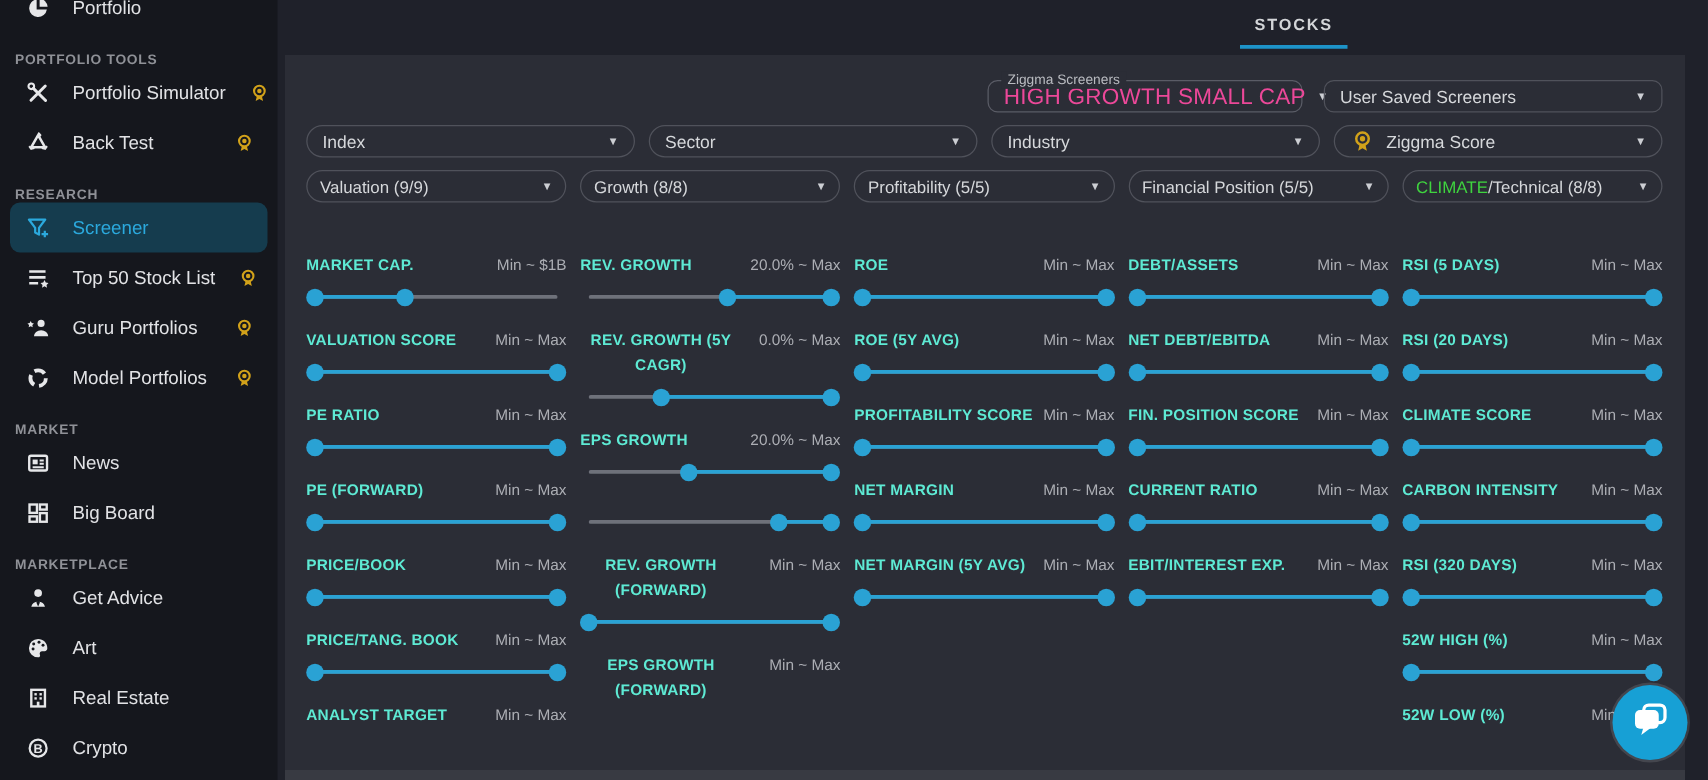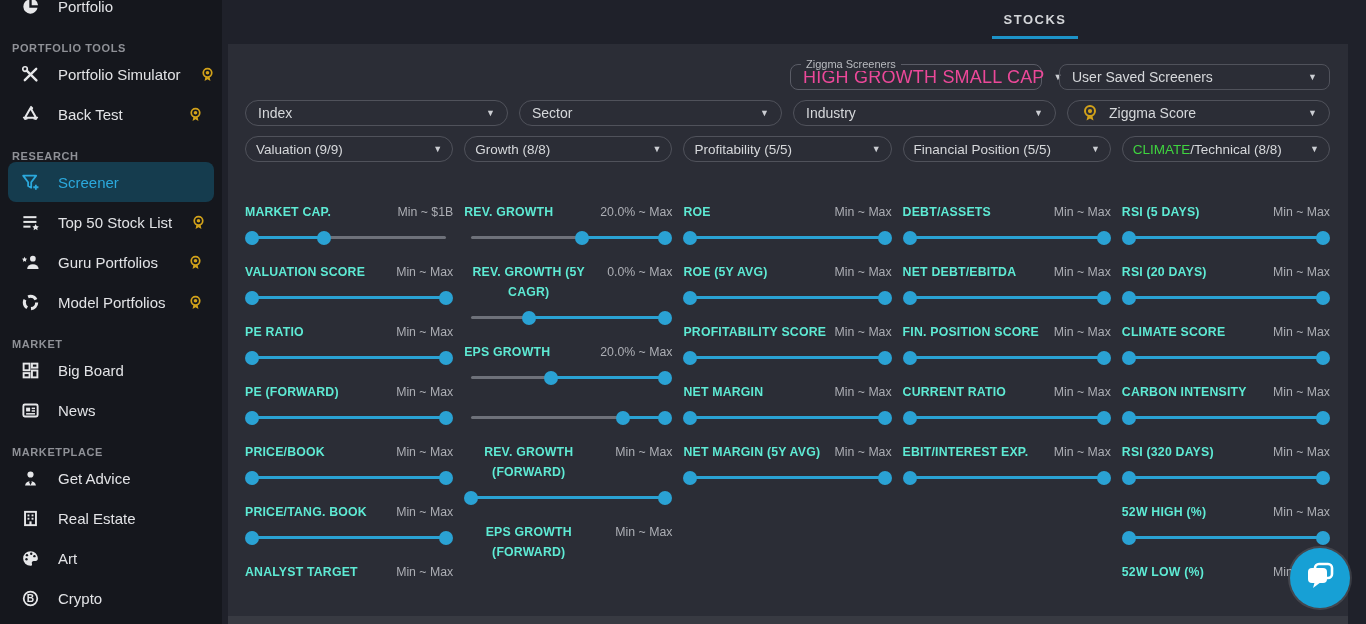--- a/index.html
+++ b/index.html
@@ -206,80 +206,80 @@
         <svg viewBox="0 0 16 16">
           <circle cx="8" cy="6.4" r="4" fill="none" stroke="currentColor" stroke-width="1.6"></circle>
           <circle cx="8" cy="6.4" r="1.7" fill="currentColor"></circle>
           <path d="M6.2 9.9 L5.2 14 L8 12.4 L10.8 14 L9.8 9.9 L8 10.8 Z" fill="currentColor"></path>
         </svg>
       </span>
     </div>
     <div class="side-header">MARKET</div>
     <div class="side-item">
       <span class="s-ico">
+        <svg viewBox="0 0 16 16">
+          <rect x="2" y="3" width="12" height="10" rx="1.2" fill="none" stroke="currentColor" stroke-width="1.6"></rect>
+          <rect x="4.3" y="5.6" width="3.4" height="3.2" fill="currentColor"></rect>
+          <line x1="9" y1="6.2" x2="11.8" y2="6.2" stroke="currentColor" stroke-width="1.3"></line>
+          <line x1="9" y1="8.4" x2="11.8" y2="8.4" stroke="currentColor" stroke-width="1.3"></line>
+          <line x1="4.3" y1="10.8" x2="11.8" y2="10.8" stroke="currentColor" stroke-width="1.3"></line>
+        </svg>
+      </span>
+      <span class="s-label">News</span>
+    </div>
+    <div class="side-item">
+      <span class="s-ico">
         <svg viewBox="0 0 16 16" fill="none" stroke="currentColor" stroke-width="1.6">
           <rect x="2.2" y="2.2" width="5" height="5.6"></rect>
           <rect x="9.2" y="2.2" width="4.6" height="3.4"></rect>
           <rect x="9.2" y="8" width="4.6" height="5.8"></rect>
           <rect x="2.2" y="10.2" width="5" height="3.6"></rect>
         </svg>
       </span>
       <span class="s-label">Big Board</span>
     </div>
-    <div class="side-item">
-      <span class="s-ico">
-        <svg viewBox="0 0 16 16">
-          <rect x="2" y="3" width="12" height="10" rx="1.2" fill="none" stroke="currentColor" stroke-width="1.6"></rect>
-          <rect x="4.3" y="5.6" width="3.4" height="3.2" fill="currentColor"></rect>
-          <line x1="9" y1="6.2" x2="11.8" y2="6.2" stroke="currentColor" stroke-width="1.3"></line>
-          <line x1="9" y1="8.4" x2="11.8" y2="8.4" stroke="currentColor" stroke-width="1.3"></line>
-          <line x1="4.3" y1="10.8" x2="11.8" y2="10.8" stroke="currentColor" stroke-width="1.3"></line>
-        </svg>
-      </span>
-      <span class="s-label">News</span>
-    </div>
     <div class="side-header">MARKETPLACE</div>
     <div class="side-item">
       <span class="s-ico">
         <svg viewBox="0 0 16 16">
           <circle cx="8" cy="4.6" r="2.6" fill="currentColor"></circle>
           <path d="M3.4 13.8 a4.7 4.3 0 0 1 9.2 0 z" fill="currentColor"></path>
           <path d="M8 9.6 l1.2 1.4 -1.2 2.6 -1.2 -2.6 z" fill="#15171d"></path>
         </svg>
       </span>
       <span class="s-label">Get Advice</span>
+    </div>
+    <div class="side-item">
+      <span class="s-ico">
+        <svg viewBox="0 0 16 16">
+          <path d="M8 1.8 a6.2 6.2 0 1 0 0 12.4 c1.1 0 1.6-.9 1.2-1.8 -.5-1.1.3-2.3 1.5-2.3 h1.7 c1 0 1.8-.9 1.8-2 C14.2 4.3 11.4 1.8 8 1.8 z" fill="currentColor"></path>
+          <g fill="#15171d">
+            <circle cx="5" cy="5.2" r="1"></circle>
+            <circle cx="8.6" cy="4" r="1"></circle>
+            <circle cx="11.3" cy="6" r="1"></circle>
+            <circle cx="4.6" cy="8.6" r="1"></circle>
+          </g>
+        </svg>
+      </span>
+      <span class="s-label">Art</span>
     </div>
     <div class="side-item">
       <span class="s-ico">
         <svg viewBox="0 0 16 16">
           <rect x="3.4" y="2.4" width="9.2" height="11.2" fill="none" stroke="currentColor" stroke-width="1.6"></rect>
           <g fill="currentColor">
             <rect x="5.5" y="4.6" width="1.6" height="1.6"></rect>
             <rect x="8.9" y="4.6" width="1.6" height="1.6"></rect>
             <rect x="5.5" y="7.4" width="1.6" height="1.6"></rect>
             <rect x="8.9" y="7.4" width="1.6" height="1.6"></rect>
             <rect x="7.1" y="10.4" width="1.8" height="3.2"></rect>
           </g>
         </svg>
       </span>
       <span class="s-label">Real Estate</span>
-    </div>
-    <div class="side-item">
-      <span class="s-ico">
-        <svg viewBox="0 0 16 16">
-          <path d="M8 1.8 a6.2 6.2 0 1 0 0 12.4 c1.1 0 1.6-.9 1.2-1.8 -.5-1.1.3-2.3 1.5-2.3 h1.7 c1 0 1.8-.9 1.8-2 C14.2 4.3 11.4 1.8 8 1.8 z" fill="currentColor"></path>
-          <g fill="#15171d">
-            <circle cx="5" cy="5.2" r="1"></circle>
-            <circle cx="8.6" cy="4" r="1"></circle>
-            <circle cx="11.3" cy="6" r="1"></circle>
-            <circle cx="4.6" cy="8.6" r="1"></circle>
-          </g>
-        </svg>
-      </span>
-      <span class="s-label">Art</span>
     </div>
     <div class="side-item">
       <span class="s-ico">
         <svg viewBox="0 0 16 16">
           <circle cx="8" cy="8" r="5.7" fill="none" stroke="currentColor" stroke-width="1.5"></circle>
           <text x="8" y="11.2" font-size="8.6" font-weight="bold" text-anchor="middle" fill="currentColor" font-family="Liberation Sans, sans-serif">B</text>
         </svg>
       </span>
       <span class="s-label">Crypto</span>
     </div>

